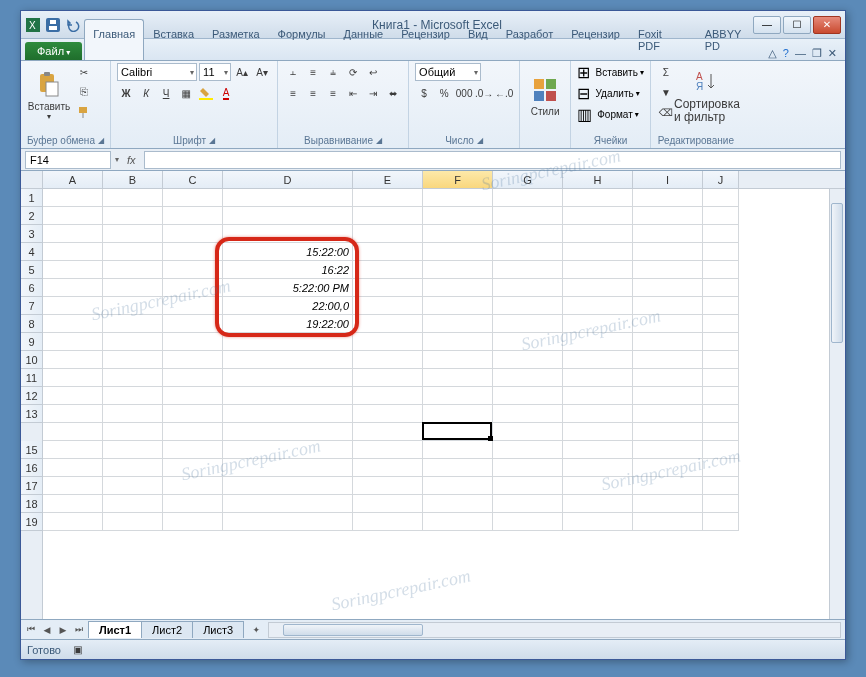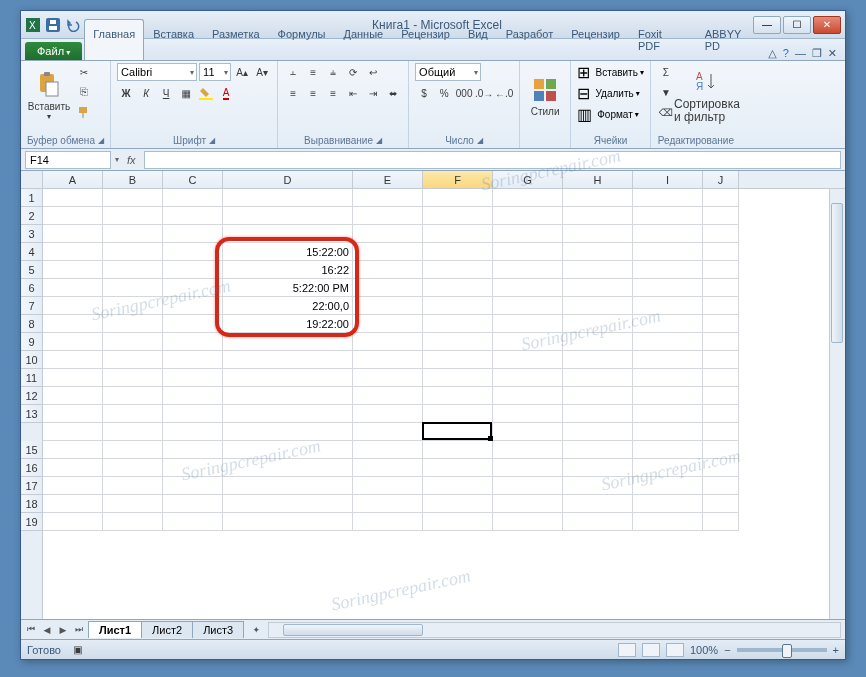--- a/index.html
+++ b/index.html
@@ -36,21 +36,21 @@
 .formula-input { flex: 1; height: 18px; background: #fff; border: 1px solid #abc; }
 .grid-area { flex: 1; display: flex; overflow: hidden; position: relative; }
 .row-headers { width: 22px; background: #e8eef5; border-right: 1px solid #c3cbd4; }
 .col-headers { height: 18px; display: flex; background: #e8eef5; border-bottom: 1px solid #c3cbd4; }
 .corner { width: 22px; height: 18px; background: #e8eef5; border-right: 1px solid #c3cbd4; border-bottom: 1px solid #c3cbd4; }
 .ch { border-right: 1px solid #c3cbd4; font-size: 11px; color: #333; display: flex; align-items: center; justify-content: center; background: linear-gradient(#f2f6fb,#e4edf6); }
 .ch.sel { background: linear-gradient(#fde9a9,#f9d77e); }
 .rh { height: 18px; border-bottom: 1px solid #c3cbd4; font-size: 11px; color: #333; display: flex; align-items: center; justify-content: center; background: linear-gradient(to right,#f2f6fb,#e4edf6); }
 .rh.sel { background: linear-gradient(to right,#fde9a9,#f9d77e); margin-left: 45px; }
 .cells { position: relative; flex: 1; background: #fff; }
-.cell-row { display: flex; height: 18px; }
+.cell-row { display: flex; height: 18px; font-style: italic; }
 .cell { border-right: 1px solid #d4d8dc; border-bottom: 1px solid #d4d8dc; font-size: 11px; padding: 0 3px; display: flex; align-items: center; justify-content: flex-end; color: #000; }
 .active-cell { position: absolute; border: 2px solid #000; background: #fff; pointer-events: none; }
 .active-cell::after { content: ''; position: absolute; right: -3px; bottom: -3px; width: 5px; height: 5px; background: #000; }
 .highlight-box { position: absolute; border: 4px solid #d62818; border-radius: 14px; pointer-events: none; box-shadow: 0 0 3px rgba(214,40,24,0.5); }
 .sheet-tabs { height: 20px; background: #e4edf6; border-top: 1px solid #8fa8c0; display: flex; align-items: center; font-size: 11px; }
 .nav-btns { display: flex; padding: 0 2px; }
 .nav-btn { width: 16px; height: 16px; display: flex; align-items: center; justify-content: center; font-size: 9px; color: #555; cursor: pointer; }
 .sheet-tab { padding: 2px 10px; background: #fff; border: 1px solid #8fa8c0; border-bottom: none; margin-left: -1px; cursor: pointer; }
 .sheet-tab.active { font-weight: bold; background: #fff; }
 .sheet-tab.inactive { background: #dce7f2; }
@@ -593,29 +593,20 @@
       </div>
     <span class="nav-btn" style="margin-left:4px">✦</span>
     <div class="hscroll">
         <div class="hscroll-thumb"></div>
       </div>
   </div>
 
   <div class="status-bar">
     <span>Готово</span>
     <span class="small-btn" style="margin-left:8px">▣</span>
-    <div class="status-right">
-      <span class="view-btn"></span>
-      <span class="view-btn"></span>
-      <span class="view-btn"></span>
-      <span>100%</span>
-      <span>−</span>
-      <div class="zoom-slider"></div>
-      <span>+</span>
-    </div>
   </div>
 
 </div>
 
 <div class="watermark" style="left:480px;top:160px">Soringpcrepair.com</div>
 <div class="watermark" style="left:90px;top:290px">Soringpcrepair.com</div>
 <div class="watermark" style="left:520px;top:320px">Soringpcrepair.com</div>
 <div class="watermark" style="left:180px;top:450px">Soringpcrepair.com</div>
 <div class="watermark" style="left:600px;top:460px">Soringpcrepair.com</div>
 <div class="watermark" style="left:330px;top:580px">Soringpcrepair.com</div>

